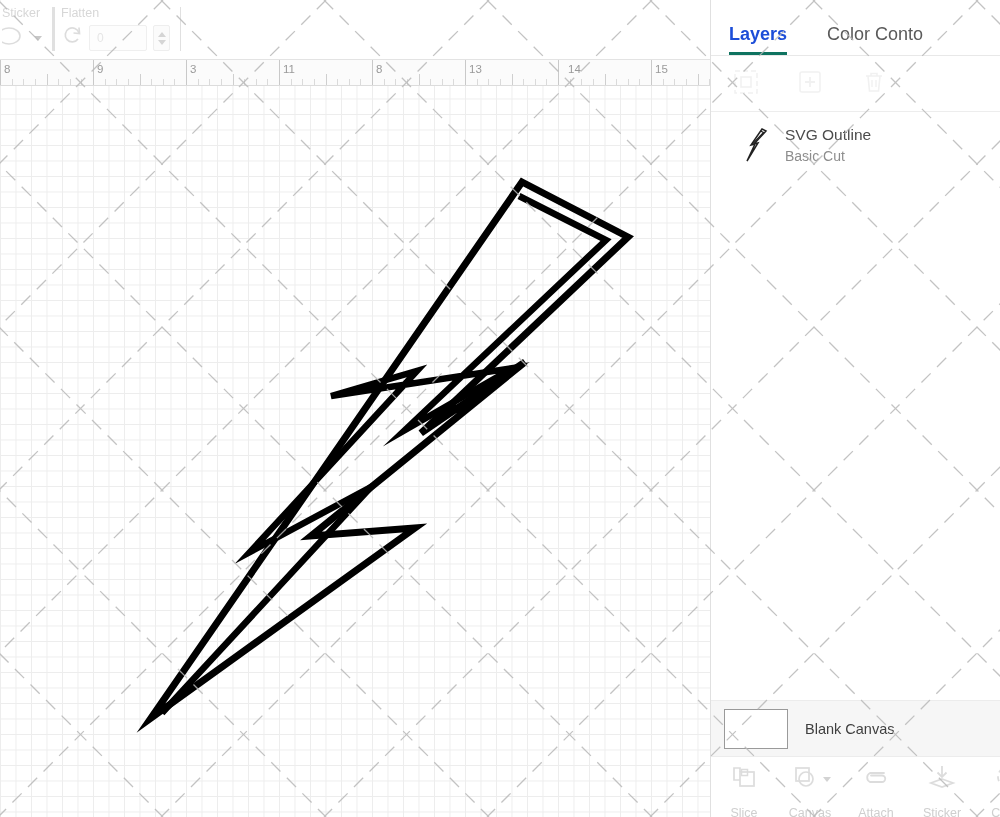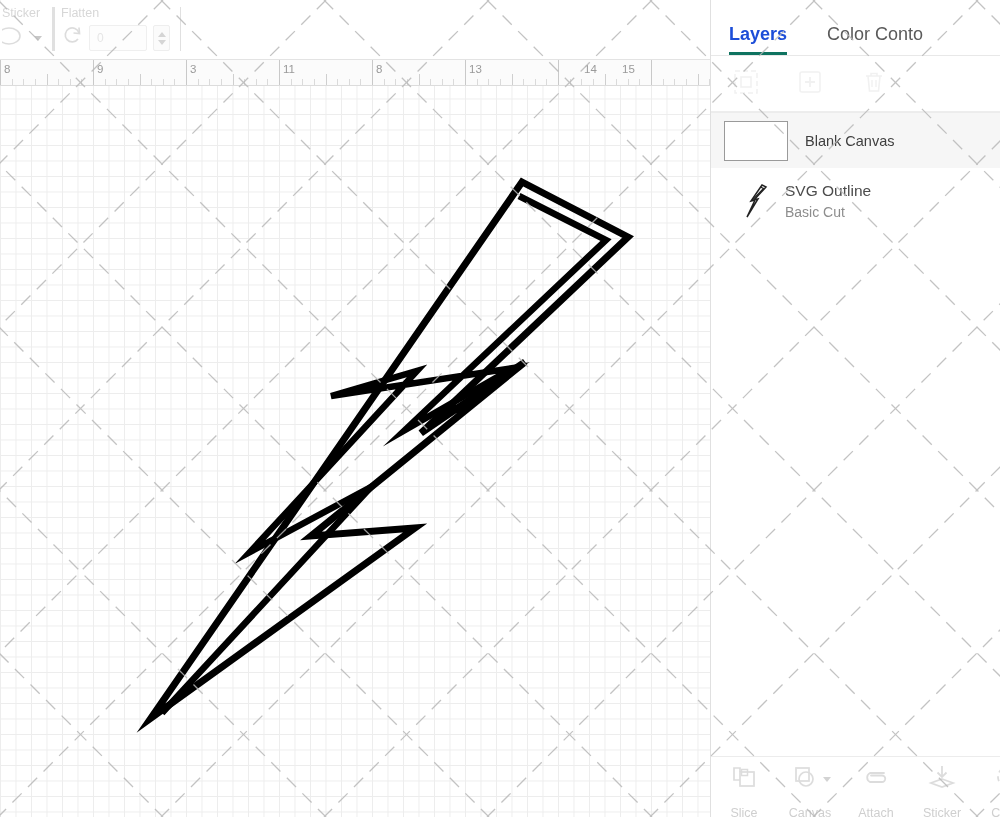--- a/index.html
+++ b/index.html
@@ -359,23 +359,23 @@
       <div class="rl-num" style="left: 93px;">9</div>
       <div class="rl-major" style="left: 186px;"></div>
       <div class="rl-num" style="left: 186px;">3</div>
       <div class="rl-major" style="left: 279px;"></div>
       <div class="rl-num" style="left: 279px;">11</div>
       <div class="rl-major" style="left: 372px;"></div>
       <div class="rl-num" style="left: 372px;">8</div>
       <div class="rl-major" style="left: 465px;"></div>
       <div class="rl-num" style="left: 465px;">13</div>
       <div class="rl-major" style="left: 558px;"></div>
-      <div class="rl-num" style="left: 580px;">14</div>
+      <div class="rl-num" style="left: 564px;">14</div>
       <div class="rl-major" style="left: 651px;"></div>
-      <div class="rl-num" style="left: 618px;">15</div>
+      <div class="rl-num" style="left: 651px;">15</div>
       <div class="rl-min" style="left: 11.625px;"></div>
       <div class="rl-min" style="left: 23.25px;"></div>
       <div class="rl-min" style="left: 34.875px;"></div>
       <div class="rl-mid" style="left: 46.5px;"></div>
       <div class="rl-min" style="left: 58.125px;"></div>
       <div class="rl-min" style="left: 69.75px;"></div>
       <div class="rl-min" style="left: 81.375px;"></div>
       <div class="rl-min" style="left: 104.625px;"></div>
       <div class="rl-min" style="left: 116.25px;"></div>
       <div class="rl-min" style="left: 127.875px;"></div>
@@ -487,38 +487,38 @@
       </span>
       <span class="pa-ico">
         <svg width="26" height="26" viewBox="0 0 26 26">
           <path d="M5 7 H21 M10 7 V4.5 H16 V7" fill="none" stroke="#444" stroke-width="1.6"></path>
           <path d="M7 7 L8.5 22 H17.5 L19 7" fill="none" stroke="#444" stroke-width="1.6"></path>
           <path d="M11 11 V18 M15 11 V18" stroke="#444" stroke-width="1.4"></path>
         </svg>
       </span>
     </div>
 
-    <div id="canvas-row">
-      <div id="canvas-swatch"></div>
-      <div id="canvas-label">Blank Canvas</div>
-    </div>
-
     <div id="layer-list">
       <div class="layer-row">
         <div class="layer-thumb">
           <svg width="26" height="36" viewBox="0 0 26 36">
             <path d="M19 2 L23 4 L11 17 L15 16 L4 34 L12 17 L8 18 Z" fill="none" stroke="#222" stroke-width="1.5" stroke-linejoin="miter"></path>
             <path d="M17.5 4 L20.5 5.5 L10 16.5" fill="none" stroke="#222" stroke-width="1.2"></path>
           </svg>
         </div>
         <div class="layer-texts">
           <div class="layer-title">SVG Outline</div>
           <div class="layer-sub">Basic Cut</div>
         </div>
       </div>
+    </div>
+
+    <div id="canvas-row">
+      <div id="canvas-swatch"></div>
+      <div id="canvas-label">Blank Canvas</div>
     </div>
 
     <div id="bottom-ops">
 
       <div class="op">
         <span class="op-ico">
           <svg width="30" height="28" viewBox="0 0 30 28">
             <rect x="11" y="9" width="14" height="14" fill="none" stroke="#555" stroke-width="1.7"></rect>
             <path d="M11 9 L11 5 L5 5 L5 17 L11 17" fill="none" stroke="#555" stroke-width="1.7"></path>
             <rect x="12.5" y="6.5" width="6" height="6" fill="none" stroke="#555" stroke-width="1.5"></rect>

